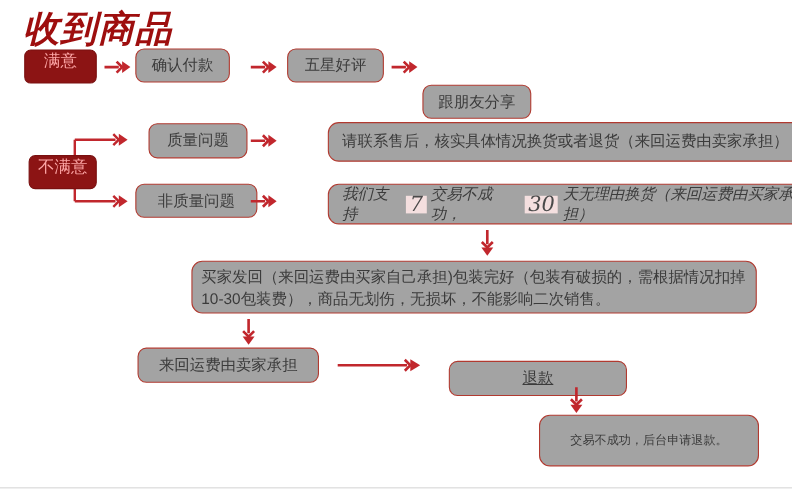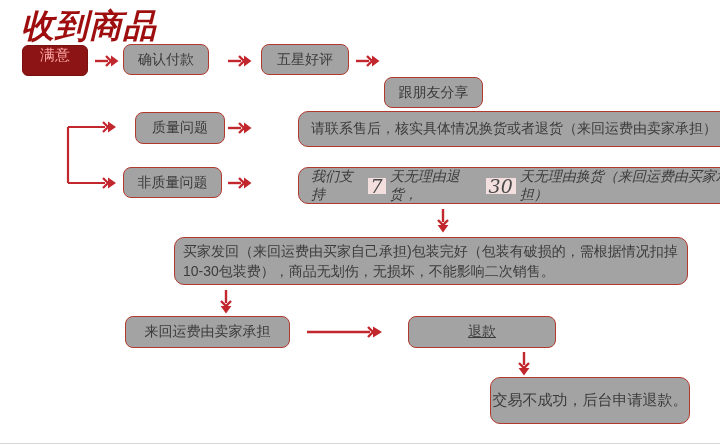--- a/index.html
+++ b/index.html
@@ -91,53 +91,56 @@
       <line x1="8" y1="7" x2="8" y2="63" stroke="currentColor" stroke-width="2.2"></line>
       <line x1="8" y1="7" x2="45" y2="7" stroke="currentColor" stroke-width="2.2"></line>
       <path d="M43 2 L48 7 L43 12" fill="none" stroke="currentColor" stroke-width="2.2"></path>
       <path d="M48 1.6 L56 7 L48 12.4 Z" fill="currentColor"></path>
       <line x1="8" y1="63" x2="45" y2="63" stroke="currentColor" stroke-width="2.2"></line>
       <path d="M43 58 L48 63 L43 68" fill="none" stroke="currentColor" stroke-width="2.2"></path>
       <path d="M48 57.6 L56 63 L48 68.4 Z" fill="currentColor"></path>
     </svg>
   </span>
 
+  <div class="solid" style="left:26px;top:141px;width:62px;height:31px;">
+    <span>不满意</span>
+  </div>
 
   <div class="node" style="left:123px;top:112px;width:90px;height:32px;margin-left:12px;">
     <span>质量问题</span>
   </div>
 
   <span class="arrow" style="left:227px;top:121px;">
     <svg width="26" height="14" viewBox="0 0 26 14">
         <line x1="1" y1="7" x2="14" y2="7" stroke="currentColor" stroke-width="2.4"></line>
         <path d="M12 2 L17 7 L12 12" fill="none" stroke="currentColor" stroke-width="2.4"></path>
         <path d="M17 1.6 L24.5 7 L17 12.4 Z" fill="currentColor"></path>
       </svg>
   </span>
 
   <div class="node big longbox" style="left:258px;top:111px;width:458px;height:36px;">
     <span>请联系售后，核实具体情况换货或者退货（来回运费由卖家承担）</span>
   </div>
 
-  <div class="node" style="left:123px;top:167px;width:99px;height:31px;">
+  <div class="node" style="left:123px;top:167px;width:111px;height:31px;">
     <span>非质量问题</span>
   </div>
 
   <span class="arrow" style="left:227px;top:176px;">
     <svg width="26" height="14" viewBox="0 0 26 14">
         <line x1="1" y1="7" x2="14" y2="7" stroke="currentColor" stroke-width="2.4"></line>
         <path d="M12 2 L17 7 L12 12" fill="none" stroke="currentColor" stroke-width="2.4"></path>
         <path d="M17 1.6 L24.5 7 L17 12.4 Z" fill="currentColor"></path>
       </svg>
   </span>
 
   <div class="node big longbox" style="left:258px;top:167px;width:458px;height:37px;font-style:italic;">
     <span>我们支持</span>
       <span class="hl">7</span>
-      <span>天无理由退货，</span>
+      <span>交易不成功，</span>
       <span class="hl">30</span>
       <span>天无理由换货（来回运费由买家承担）</span>
   </div>
 
   <span class="arrow" style="left:436px;top:208px;">
     <svg width="14" height="26" viewBox="0 0 14 26">
         <line x1="7" y1="1" x2="7" y2="14" stroke="currentColor" stroke-width="2.4"></line>
         <path d="M2 12 L7 17 L12 12" fill="none" stroke="currentColor" stroke-width="2.4"></path>
         <path d="M1.6 17 L7 24.5 L12.4 17 Z" fill="currentColor"></path>
       </svg>
@@ -160,31 +163,31 @@
   </div>
 
   <span class="arrow" style="left:306px;top:325px;">
     <svg width="78" height="14" viewBox="0 0 78 14">
         <line x1="1" y1="7" x2="64" y2="7" stroke="currentColor" stroke-width="2.4"></line>
         <path d="M62 2 L67 7 L62 12" fill="none" stroke="currentColor" stroke-width="2.4"></path>
         <path d="M67 1.6 L76 7 L67 12.4 Z" fill="currentColor"></path>
       </svg>
   </span>
 
-  <div class="node" style="left:408px;top:316px;width:148px;height:32px;text-decoration:underline;">
+  <div class="node" style="left:408px;top:328px;width:162px;height:32px;text-decoration:underline;">
     <span>退款</span>
   </div>
 
   <span class="arrow" style="left:517px;top:351px;">
     <svg width="14" height="26" viewBox="0 0 14 26">
         <line x1="7" y1="1" x2="7" y2="14" stroke="currentColor" stroke-width="2.4"></line>
         <path d="M2 12 L7 17 L12 12" fill="none" stroke="currentColor" stroke-width="2.4"></path>
         <path d="M1.6 17 L7 24.5 L12.4 17 Z" fill="currentColor"></path>
       </svg>
   </span>
 
-  <div class="node big" style="left:490px;top:377px;width:200px;height:47px;font-size:15px;">
+  <div class="node big" style="left:490px;top:377px;width:200px;height:47px;font-size:11px;">
     <span>交易不成功，后台申请退款。</span>
   </div>
 
   <div class="divider"></div>
 
 </div>
 
 </body></html>

